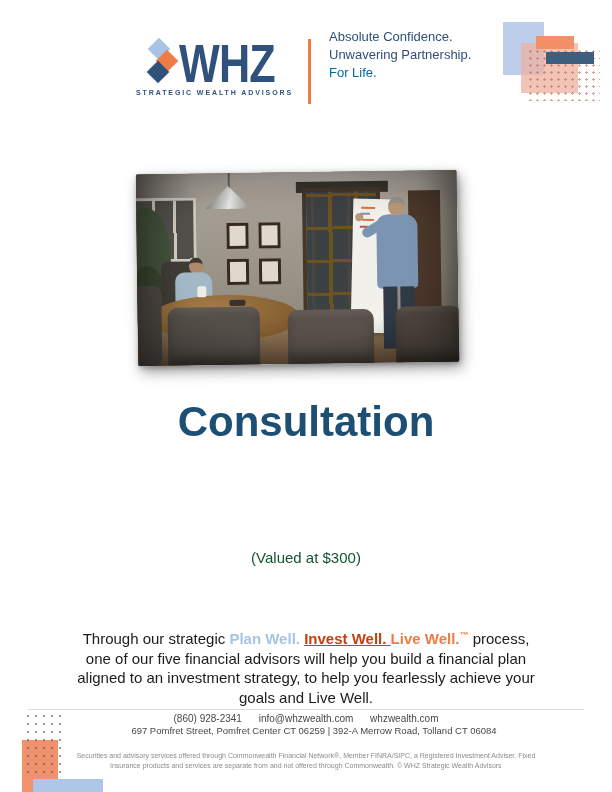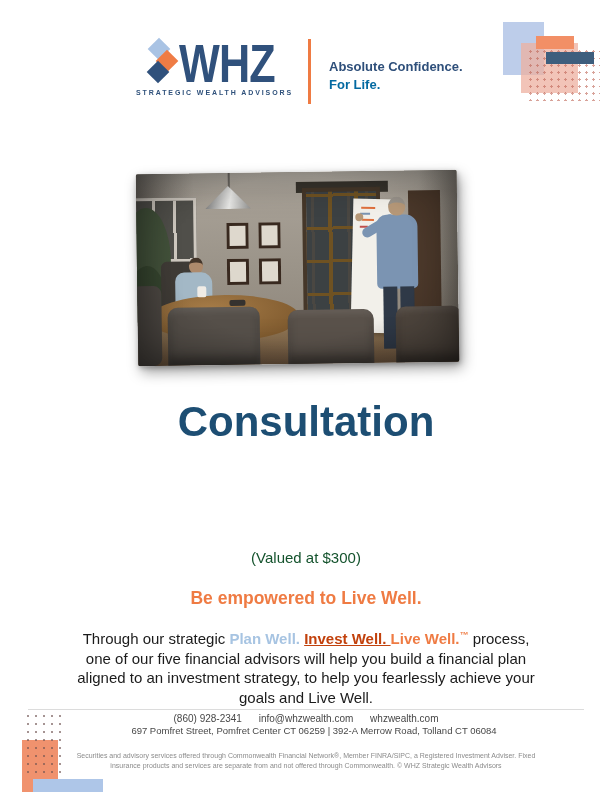--- a/index.html
+++ b/index.html
@@ -11,21 +11,21 @@
   
   .diamond { position:absolute; width:16px; height:16px; transform:rotate(45deg); }
   .d-blue   { left:151px; top:41px; background:#a9c3e4; z-index:1; }
   .d-orange { left:159px; top:53px; background:#ef7c45; z-index:2; }
   .d-navy   { left:150px; top:64px; background:#30517c; z-index:3; }
   .logo-text { left:179px; top:36px; font-size:54px; font-weight:700; color:#30517c;
                letter-spacing:-1px; line-height:1; transform:scaleX(.8); transform-origin:left top; }
   .logo-sub { left:136px; top:89px; width:150px; font-size:7px; font-weight:700;
               letter-spacing:1.9px; color:#2f517b; white-space:nowrap; }
   .hdr-divider { left:308px; top:39px; width:3px; height:65px; background:#ef7b43; }
-  .slogan { left:329px; top:58px; font-size:13px; line-height:18px; font-weight:700; }
+  .slogan { left:329px; top:28px; font-size:13px; line-height:18px; font-weight:400; }
   .slogan .navy { color:#2e4f7a; }
   .slogan .orange { color:#0369a1; }
 
   
   .dots-tr { background-image:radial-gradient(rgba(190,100,85,.60) 1px, transparent 1.3px);
              background-size:7px 7px; }
   .dots-bl { background-image:radial-gradient(rgba(110,82,80,.62) 1px, transparent 1.3px);
              background-size:8px 8px; }
 
   
@@ -107,20 +107,21 @@
 <div class="page">
 
   <div class="diamond d-blue abs"></div>
   <div class="diamond d-orange abs"></div>
   <div class="diamond d-navy abs"></div>
   <div class="logo-text abs">WHZ</div>
   <div class="logo-sub abs">STRATEGIC WEALTH ADVISORS</div>
   <div class="hdr-divider abs"></div>
   <div class="slogan abs">
     <div class="navy">Absolute Confidence.</div>
+    <div class="navy">Unwavering Partnership.</div>
     <div class="orange">For Life.</div>
   </div>
 
   <div class="abs" style="left:503px;top:22px;width:41px;height:53px;background:#b7c9e8;opacity:.92;"></div>
   <div class="abs" style="left:521px;top:43px;width:57px;height:50px;background:#eeb0a0;opacity:.75;"></div>
   <div class="abs dots-tr" style="left:527px;top:48px;width:73px;height:53px;"></div>
   <div class="abs" style="left:536px;top:36px;width:38px;height:13px;background:#f28f66;"></div>
   <div class="abs" style="left:546px;top:52px;width:48px;height:12px;background:#3e5e7d;"></div>
 
   <div class="photo abs">
@@ -163,21 +164,20 @@
     <div class="ph-chair" style="left:150px;top:138px;width:86px;height:54px;background:#5a524b;"></div>
     <div class="ph-chair" style="left:258px;top:136px;width:66px;height:56px;background:#4f463e;"></div>
     <div class="ph-vignette"></div>
   </div>
 
   <div class="headline abs">
     <div>Consultation</div>
   </div>
   <div class="valuation abs">(Valued at $300)</div>
 
-  <div class="subheadline abs">Be empowered to Live Well.</div>
 
   <div class="copy abs">
     <span>Through our strategic </span><span class="plan">Plan Well. </span><span class="invest">Invest Well. </span><span class="live"><span>Live Well.</span><sup>™</sup></span><span> process,</span><br>
     <span>one of our five financial advisors will help you build a financial plan aligned to an investment strategy, to help you fearlessly achieve your goals and Live Well.</span>
   </div>
 
   <div class="footer-divider abs"></div>
   <div class="contact abs">
     <span>(860) 928-2341</span>
     <span>info@whzwealth.com</span>

